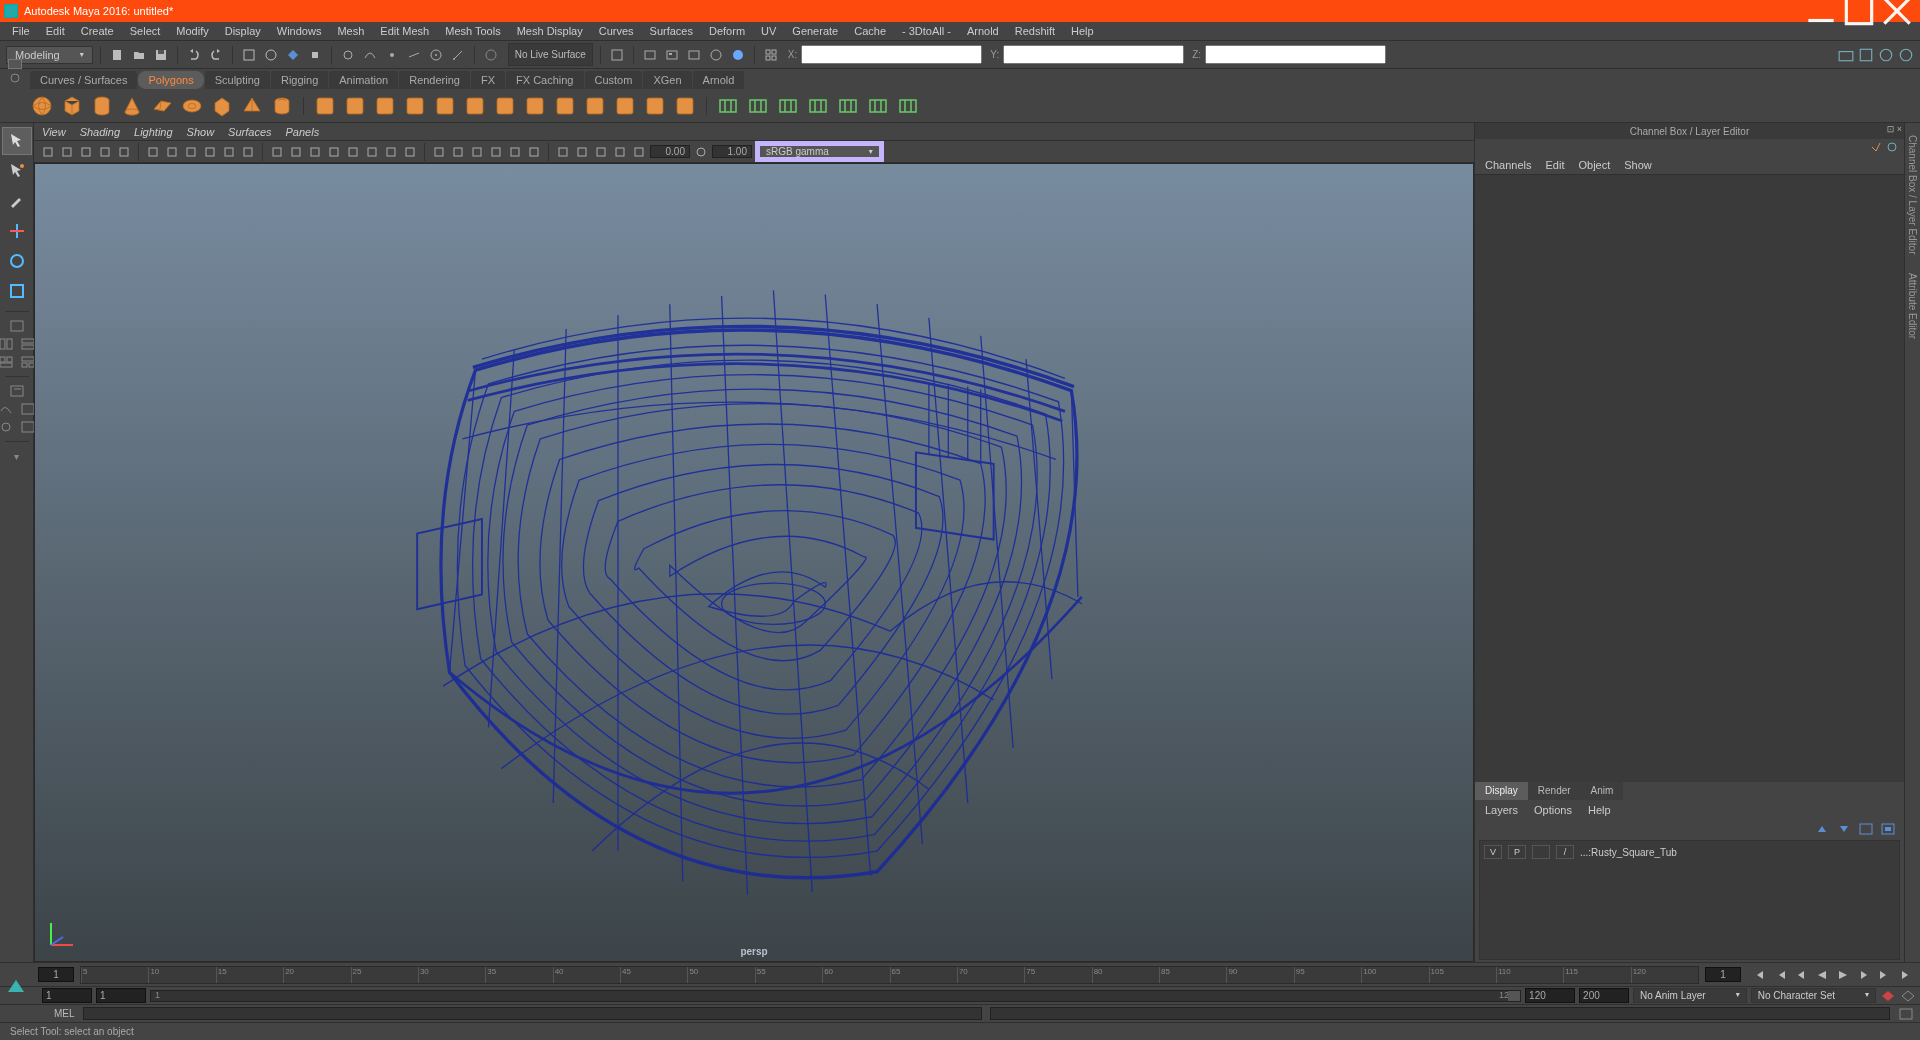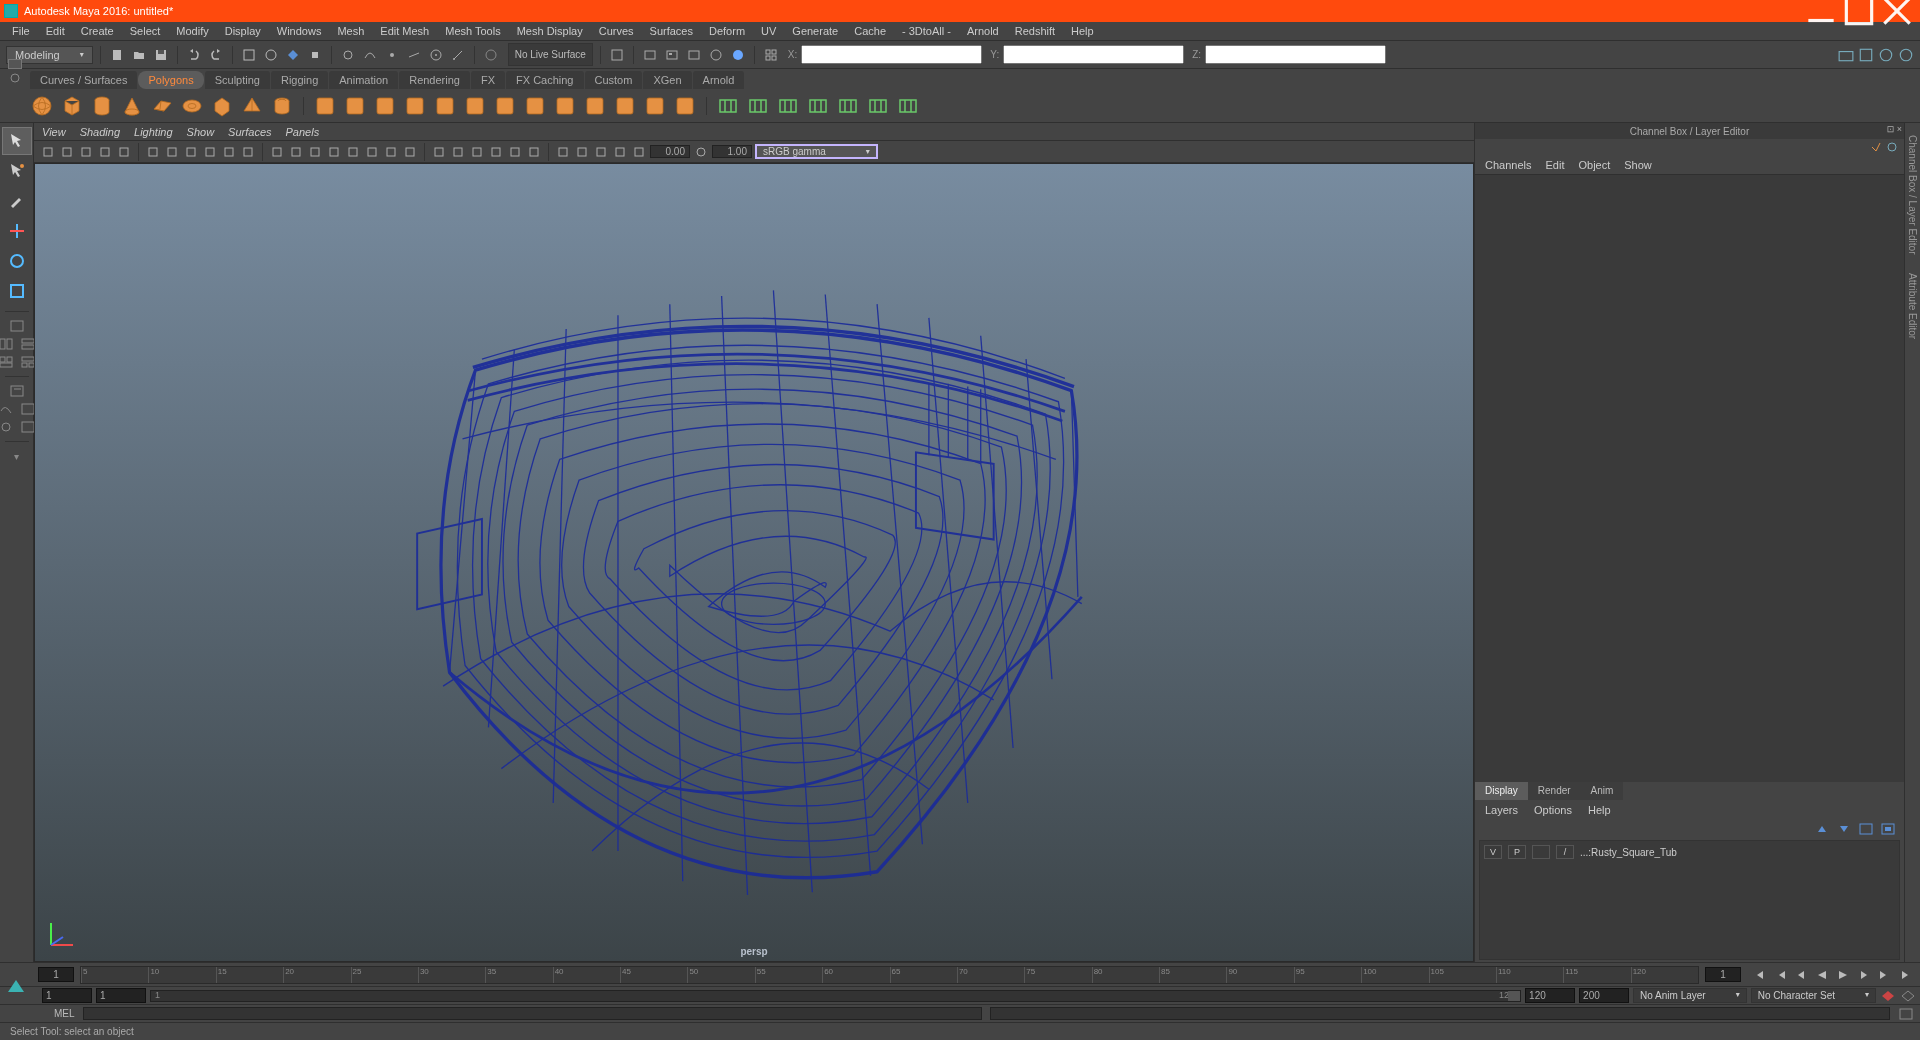--- a/index.html
+++ b/index.html
@@ -36,21 +36,21 @@
 .toolbox .tool svg { width:18px; height:18px; }
 .toolbox .divider { width:24px; height:1px; background:#333; margin:4px 0; }
 .toolbox .mini { width:20px; height:16px; display:flex; align-items:center; justify-content:center; }
 .toolbox .mini svg { width:14px; height:12px; }
 .view-area { flex:1; display:flex; flex-direction:column; background:#3a3a3a; }
 .view-menubar { height:18px; background:#444; display:flex; align-items:center; padding-left:8px; gap:14px; font-size:11px; color:#ccc; border-bottom:1px solid #2f2f2f;font-style:italic; }
 .view-toolbar { height:22px; background:#444; display:flex; align-items:center; padding:0 6px; gap:3px; border-bottom:1px solid #2f2f2f; }
 .vt { width:16px; height:16px; display:flex; align-items:center; justify-content:center; }
 .vt svg { width:12px; height:12px; stroke:#aaa; fill:none; stroke-width:1; }
 .view-toolbar .num { background:#333; border:1px solid #222; color:#aaa; font-size:10px; padding:0 4px; width:40px; text-align:right; }
-.view-toolbar .colsel { background:#555; border:2px solid #c4b5fd; padding:0 6px; font-size:10px; display:flex; align-items:center; gap:40px; }
+.view-toolbar .colsel { background:#555; border:5px solid #c4b5fd; padding:0 6px; font-size:10px; display:flex; align-items:center; gap:40px; }
 .view-toolbar .colsel::after { content:"▾"; font-size:8px; }
 .viewport { flex:1; position:relative; background:linear-gradient(#788ca0, #3c4448); overflow:hidden; border:1px solid #2a2a2a; }
 .viewport svg.wire { position:absolute; inset:0; width:100%; height:100%; }
 .viewport .axis { position:absolute; left:10px; bottom:10px; }
 .viewport .camlabel { position:absolute; bottom:4px; left:50%; transform:translateX(-50%); font-size:10px; color:#b8c0cc; font-weight:bold; }
 .cbox { width:430px; background:#444; display:flex; flex-direction:column; border-left:1px solid #2f2f2f; }
 .cbox-header { height:16px; background:#3a3a3a; display:flex; align-items:center; justify-content:center; font-size:10px; color:#aaa; position:relative; }
 .cbox-header .xbtn { position:absolute; right:2px; top:1px; font-size:9px; color:#aaa; }
 .cbox-menubar { height:20px; display:flex; align-items:center; gap:14px; padding-left:10px; font-size:11px; border-bottom:1px solid #2f2f2f; }
 .cbox-body { flex:1; background:#3a3a3a; }

